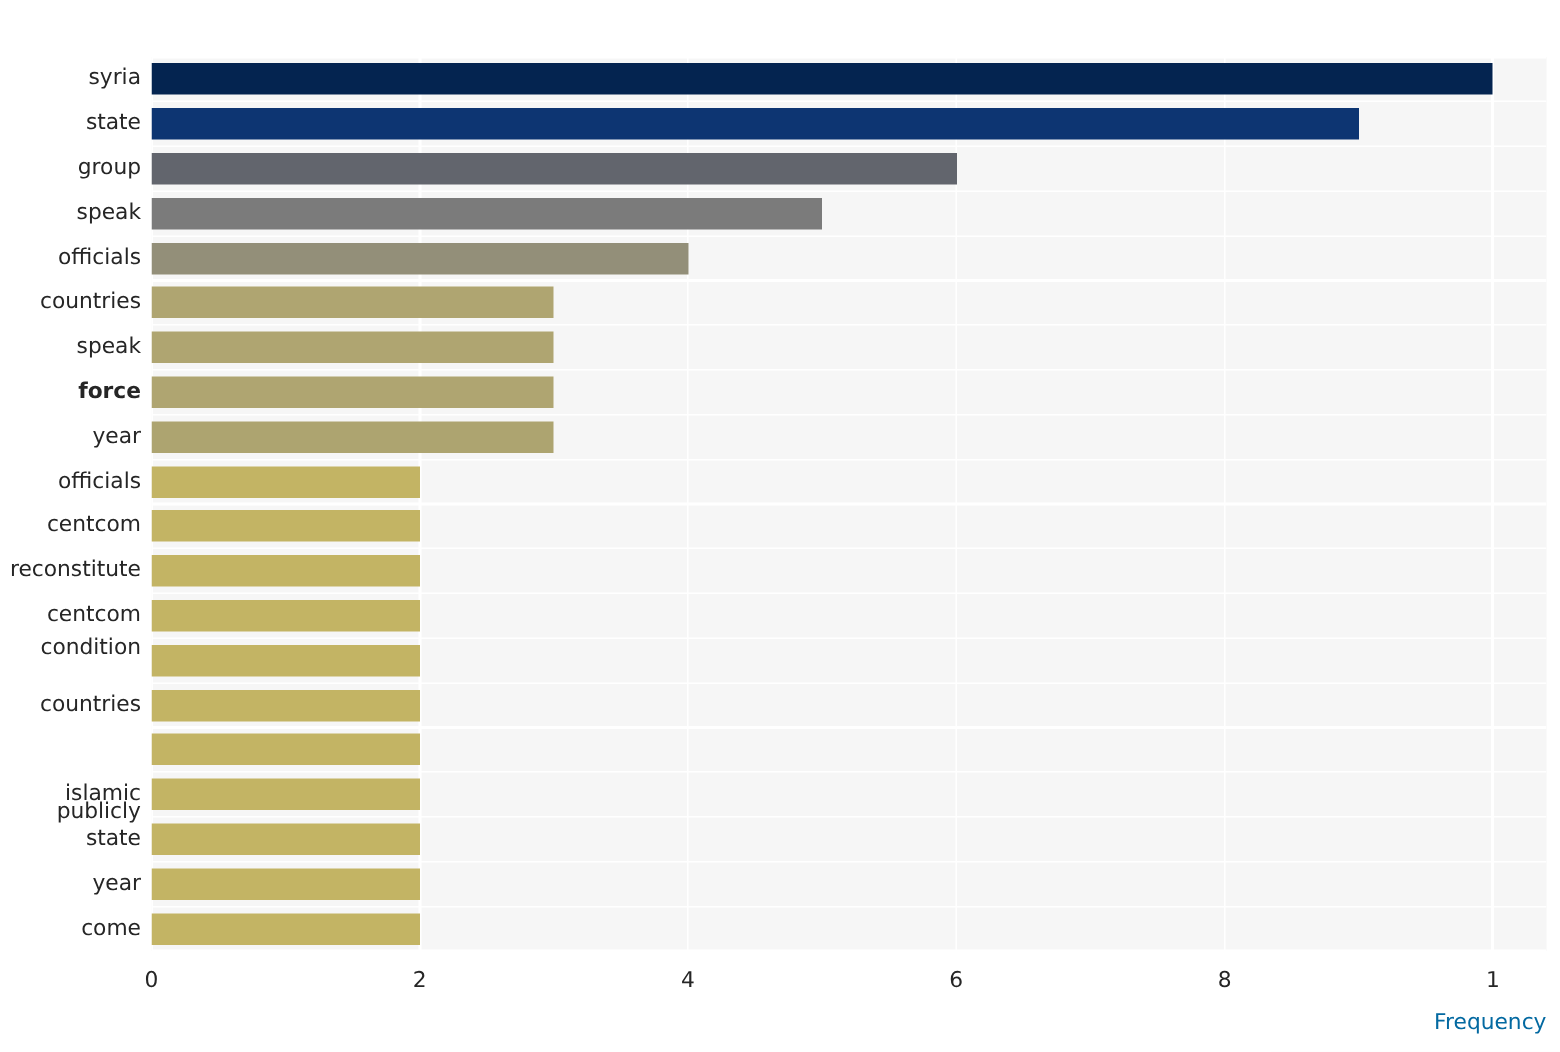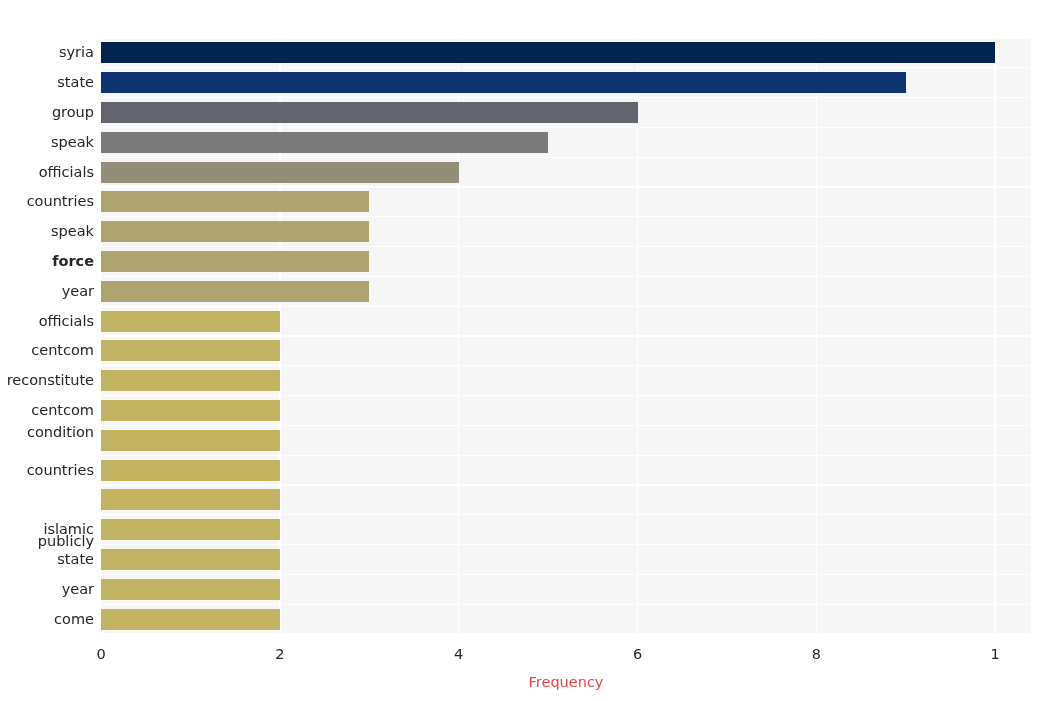--- a/index.html
+++ b/index.html
@@ -89,23 +89,23 @@
     top: 0;
     transform: translateX(-50%);
     font-size: 14.5px;
     color: #262626;
   }
   #x-axis-title {
     position: absolute;
     left: 101px;
     top: 674px;
     width: 930px;
-    text-align: center;
+    text-align: right;
     font-size: 14.5px;
-    color: #ef4444;
+    color: #0369a1;
   }
 </style>
 </head>
 <body>
 
 <div id="figure">
 
 
   <div id="plot-area">
       <div class="vgrid" style="left: -0.8px;"></div>

